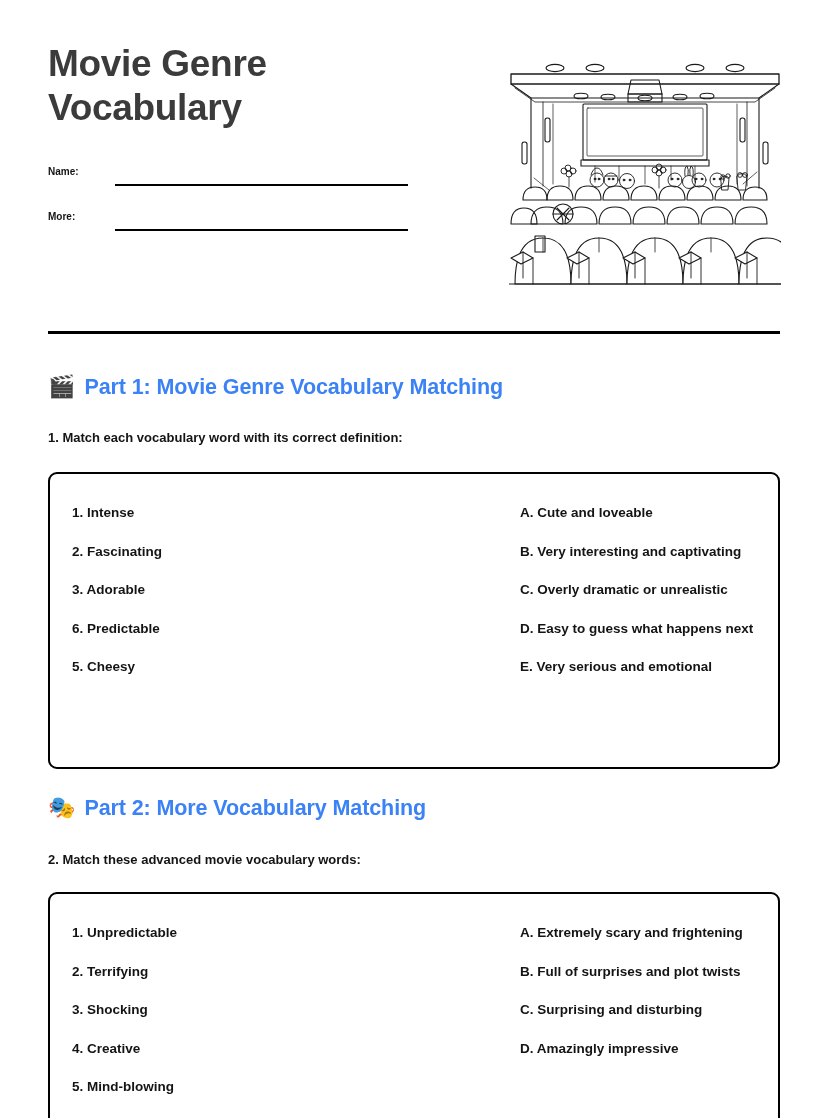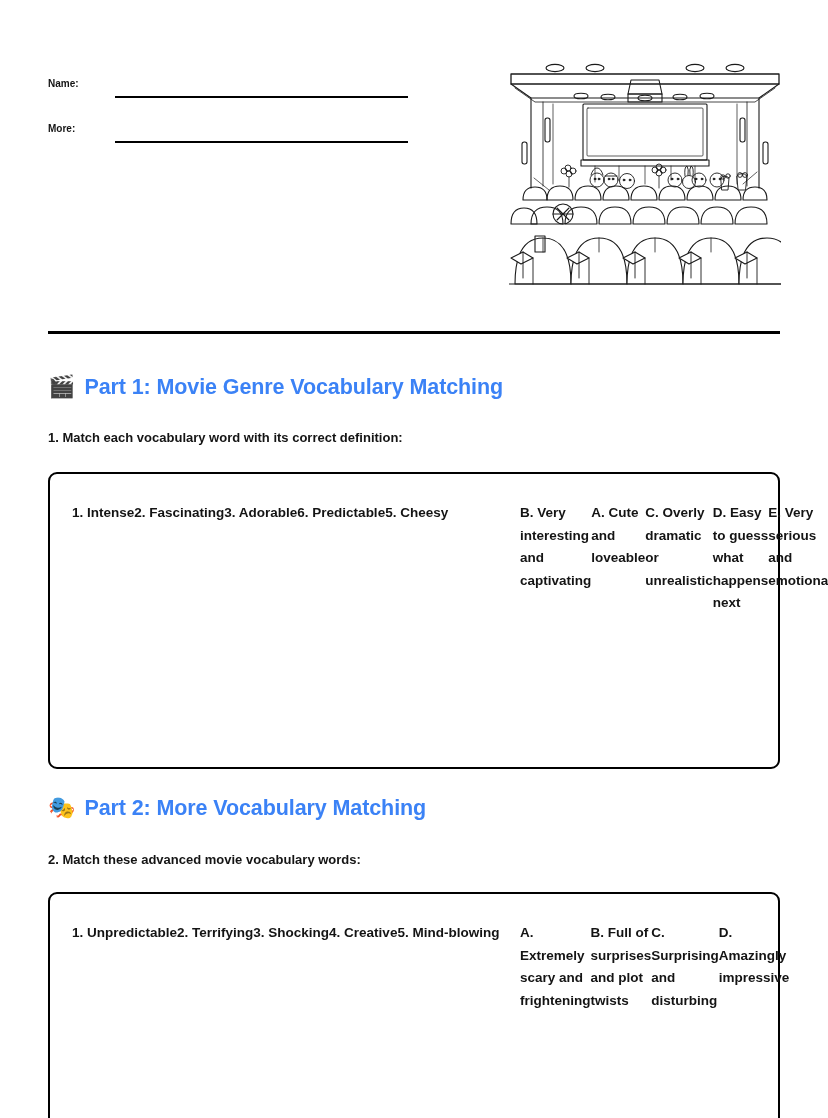--- a/index.html
+++ b/index.html
@@ -120,21 +120,21 @@
     left: 48px;
     width: 732px;
     border: 2px solid #000000;
     border-radius: 9px;
     background: #ffffff;
     padding: 28px 22px 26px 22px;
     display: flex;
   }
   .col {
     display: flex;
-    flex-direction: row;
+    flex-direction: column;
   }
   .col-left { width: 448px; flex: 0 0 448px; padding-left: 0; }
   .col-right { flex: 1 1 auto; }
   .item {
     font-size: 13.5px;
     font-weight: bold;
     color: #141414;
     line-height: 22.5px;
     margin-bottom: 16px;
     max-width: 255px;
@@ -150,20 +150,21 @@
   #part2-head { top: 795px; }
   #part2-prompt { top: 851px; }
   #part2-box { top: 892px; height: 297px; }
 </style>
 </head>
 <body>
 
 <div class="page">
 
   <div class="header">
+    <h1 class="title">Movie Genre Vocabulary</h1>
     <div class="meta">
       <div class="meta-row">
         <span class="meta-label">Name:</span>
         <span class="meta-line"></span>
       </div>
       <div class="meta-row">
         <span class="meta-label">More:</span>
         <span class="meta-line"></span>
       </div>
     </div>
@@ -322,22 +323,22 @@
 
   <div class="match-box" id="part1-box">
     <div class="col col-left">
       <div class="item">1. Intense</div>
       <div class="item">2. Fascinating</div>
       <div class="item">3. Adorable</div>
       <div class="item">6. Predictable</div>
       <div class="item">5. Cheesy</div>
     </div>
     <div class="col col-right">
+      <div class="item">A. Cute and loveable</div>
       <div class="item">B. Very interesting and captivating</div>
-      <div class="item">A. Cute and loveable</div>
       <div class="item">C. Overly dramatic or unrealistic</div>
       <div class="item">D. Easy to guess what happens next</div>
       <div class="item">E. Very serious and emotional</div>
     </div>
   </div>
 
   <div class="section-head" id="part2-head">
     <span class="section-emoji">🎭</span>
     <span class="section-title">Part 2: More Vocabulary Matching</span>
   </div>

